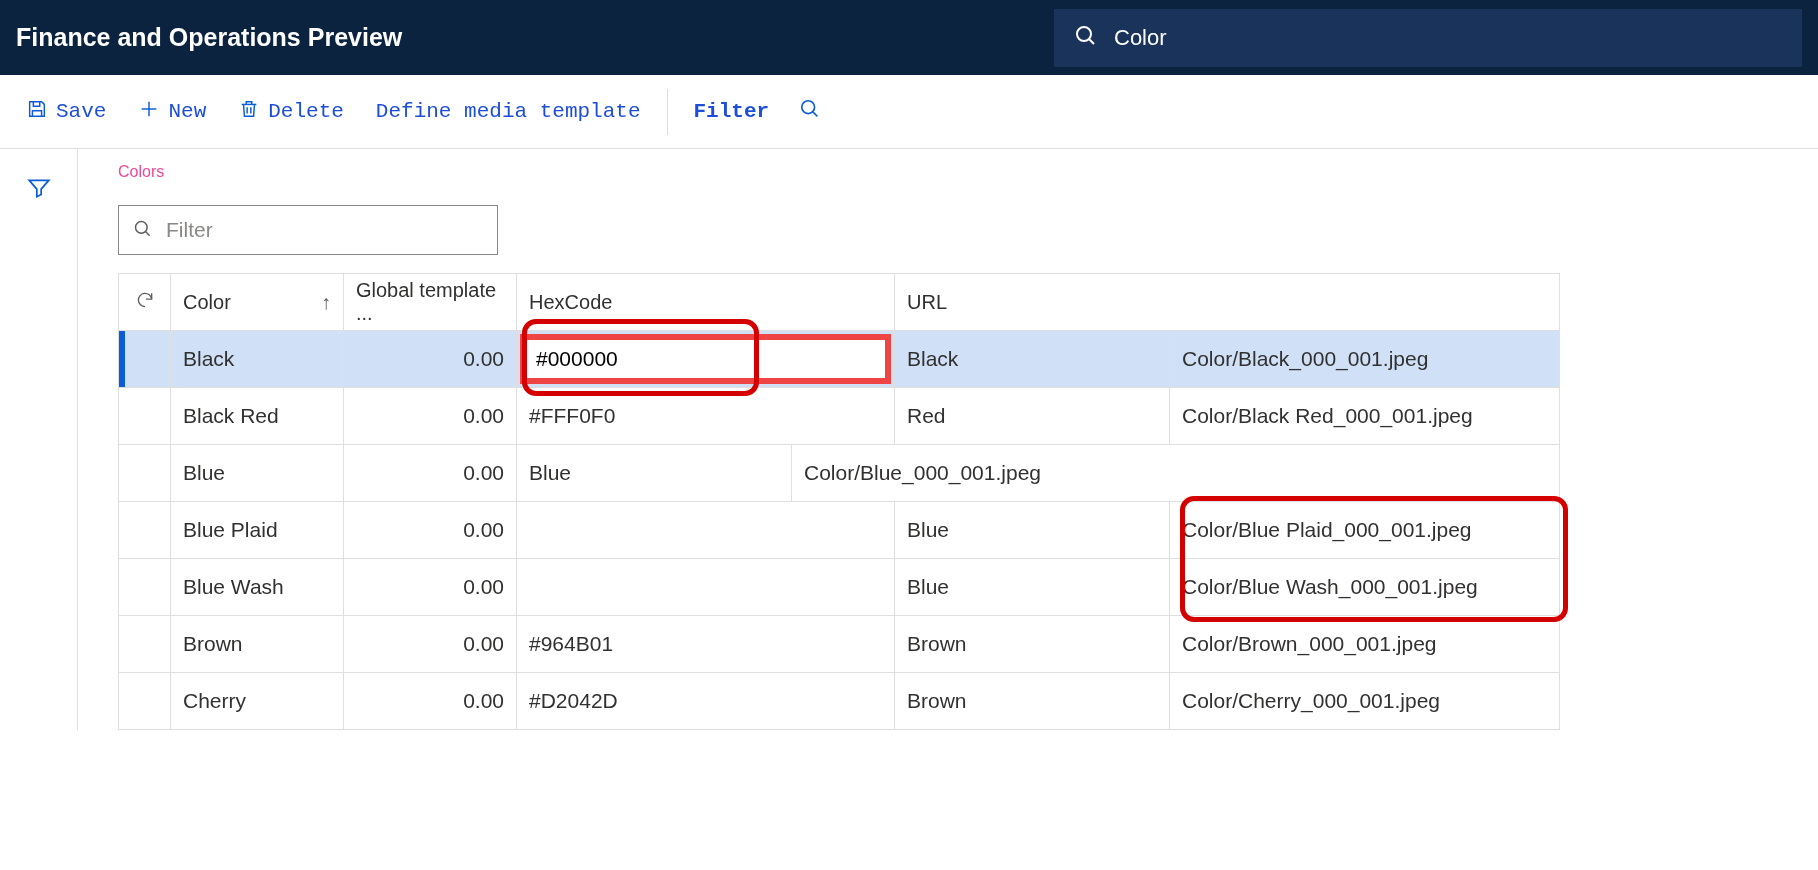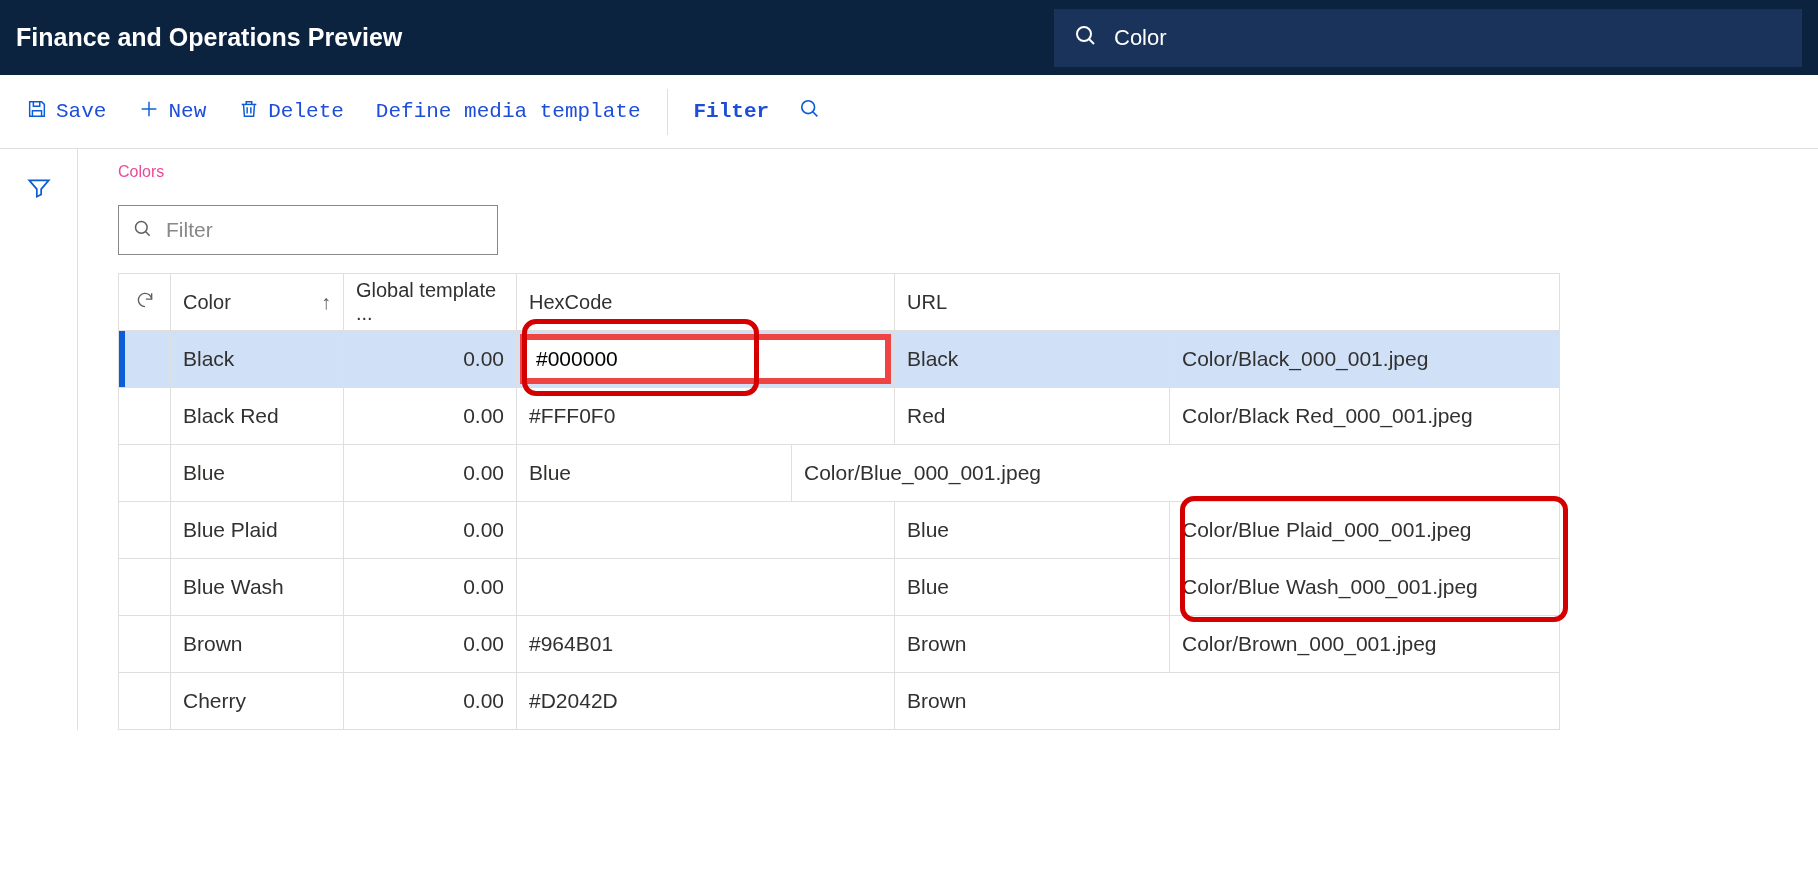--- a/index.html
+++ b/index.html
@@ -223,18 +223,19 @@
             <div class="cell col-hex">#964B01</div>
             <div class="cell col-refiner">Brown</div>
             <div class="cell col-url">Color/Brown_000_001.jpeg</div>
           </div>
           <div class="grid-row">
             <div class="cell col-refresh"></div>
             <div class="cell col-color">Cherry</div>
             <div class="cell col-global">0.00</div>
             <div class="cell col-hex">#D2042D</div>
             <div class="cell col-refiner">Brown</div>
+            <div class="cell col-url">Color/Cherry_000_001.jpeg</div>
           </div>
           <div class="red-box-url" style="left: 1061px; top: 165px; width: 388px; height: 126px;"></div>
         </div>
     </div>
   </div>
 </div>
 
 </body></html>

